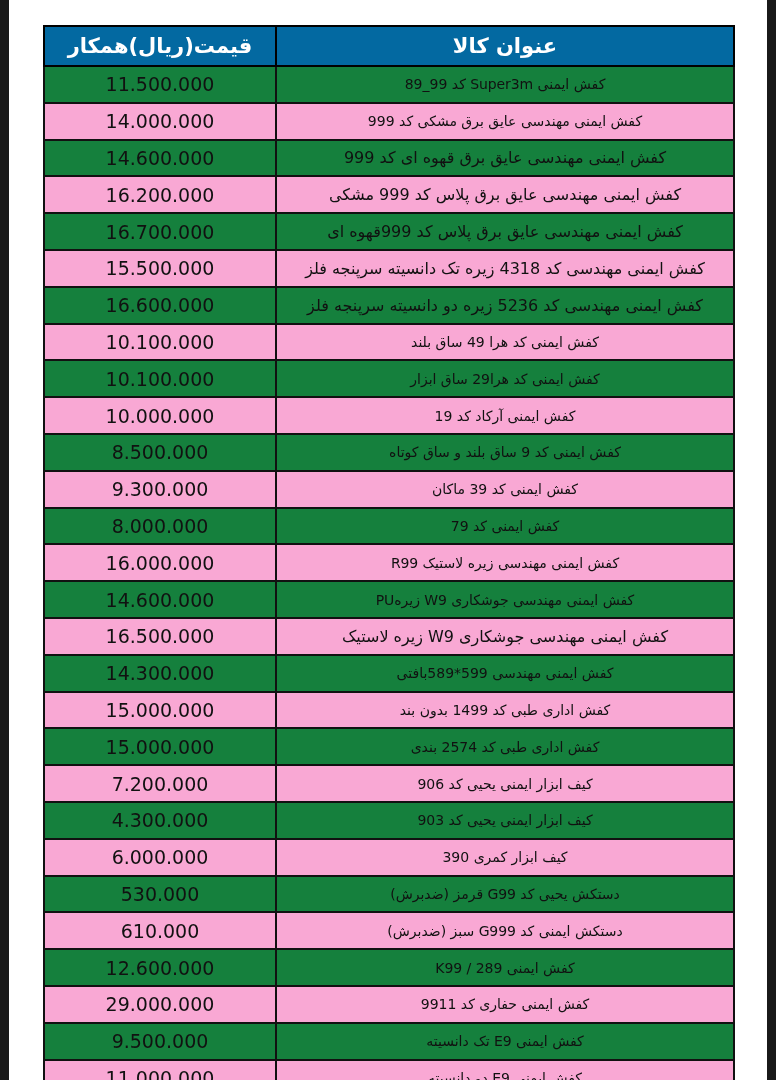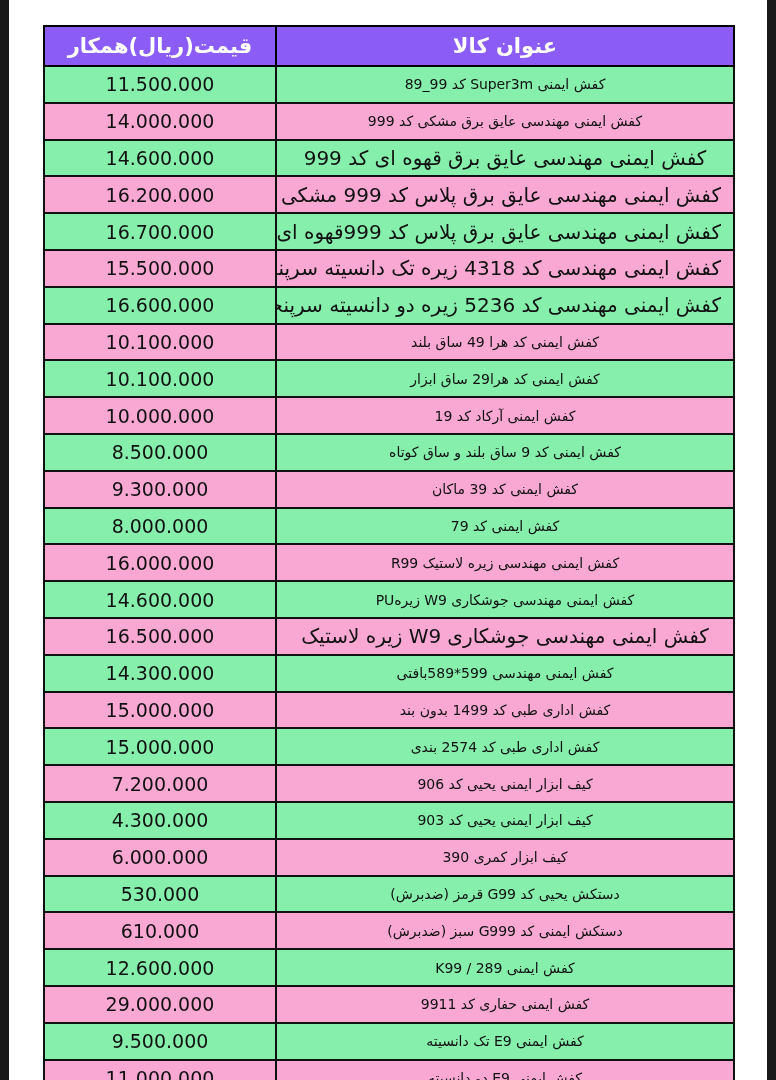--- a/index.html
+++ b/index.html
@@ -48,21 +48,21 @@
     width: 690px;
     border-collapse: collapse;
     table-layout: fixed;
     direction: rtl;
   }
 
   table.price-table col.col-title { width: 458px; }
   table.price-table col.col-price { width: 232px; }
 
   thead th {
-    background: #8b5cf6;
+    background: #0369a1;
     color: #ffffff;
     font-size: 21px;
     font-weight: bold;
     height: 38px;
     line-height: 38px;
     padding: 0 10px;
     text-align: center;
     border: 2px solid #000000;
     white-space: nowrap;
     overflow: hidden;
@@ -75,35 +75,35 @@
     color: #111111;
     text-align: center;
     border-top: 2px solid #111111;
     border-bottom: 2px solid #111111;
     border-left: 2px solid #111111;
     border-right: 2px solid #111111;
     white-space: nowrap;
     overflow: hidden;
   }
 
-  tbody tr.row-shaded td { background: #86efac; }
+  tbody tr.row-shaded td { background: #15803d; }
   tbody tr.row-plain  td { background: #f9a8d4; }
 
   td.cell-title {
     font-size: 14px;
     letter-spacing: -0.1px;
   }
   td.cell-price {
     font-size: 19px;
     direction: ltr;
     font-variant-numeric: tabular-nums;
   }
 
   
-  td.cell-title.title-long { font-size: 20px; margin-top: 8px; }
+  td.cell-title.title-long { font-size: 16px; margin-top: 8px; }
 </style>
 </head>
 <body>
 
 <div class="page-edge left"></div>
 <div class="page-edge right"></div>
 
 <div class="page-inner">
   <div class="sheet">
 

